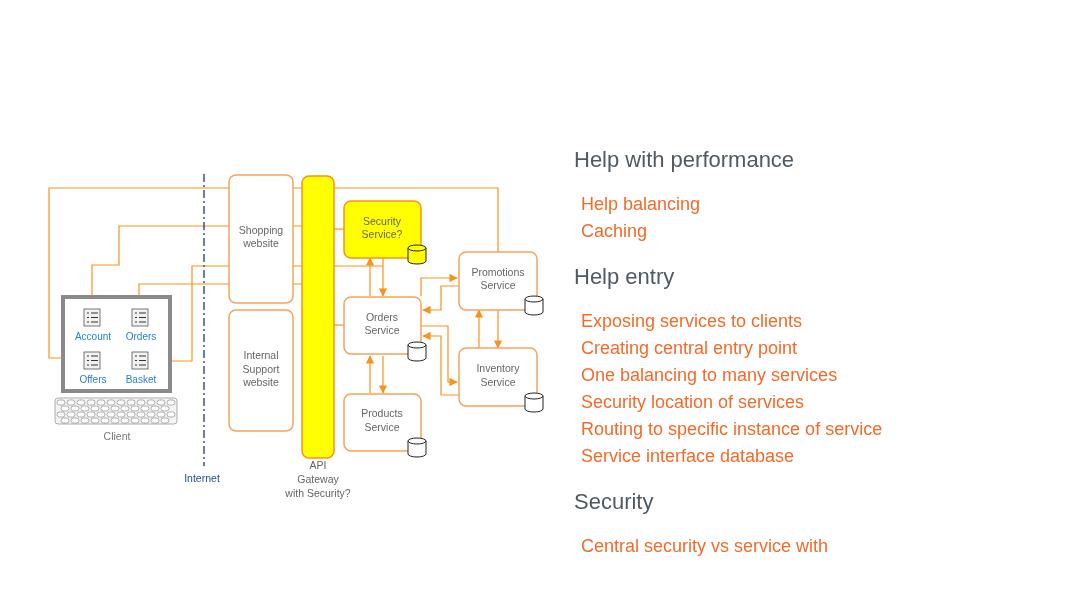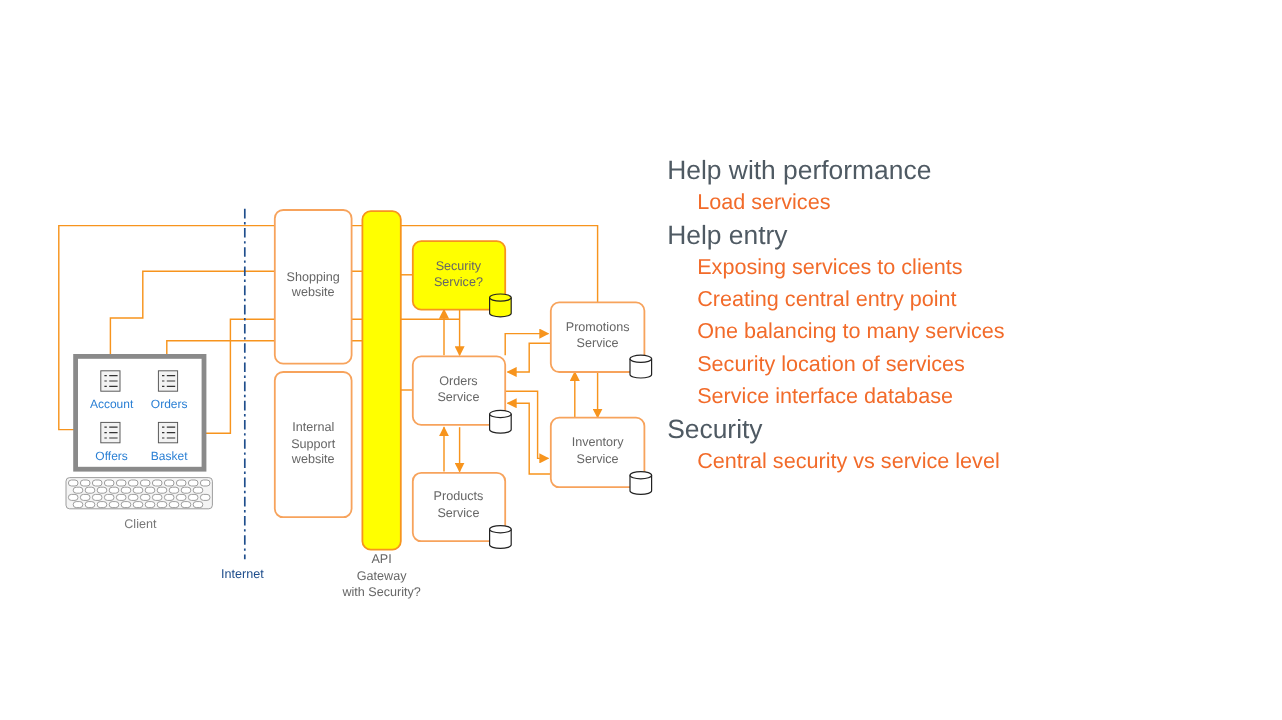--- a/index.html
+++ b/index.html
@@ -3,21 +3,21 @@
 <meta charset="utf-8">
 <style>
   html, body { margin:0; padding:0; background:#ffffff; }
   body { width:1068px; height:600px; position:relative; overflow:hidden; font-family:"Liberation Sans", sans-serif; }
   #diagram { position:absolute; left:0; top:0; width:560px; height:600px; }
   .lbl { font-family:"Liberation Sans", sans-serif; font-size:10.5px; fill:#666666; }
   .lbl-blue { font-family:"Liberation Sans", sans-serif; font-size:10px; fill:#2a7fd4; }
   .lbl-navy { font-family:"Liberation Sans", sans-serif; font-size:10.5px; fill:#1f4e8c; }
   .lbl-grey { font-family:"Liberation Sans", sans-serif; font-size:10.5px; fill:#777777; }
   #notes { position:absolute; left:556px; top:128px; width:500px; }
-  .heading { font-size:22px; color:#4f5a63; line-height:27px; margin:0; font-family:"Liberation Sans", sans-serif; }
+  .heading { font-size:22px; color:#4f5a63; line-height:27px; margin:18px; font-family:"Liberation Sans", sans-serif; }
   .item { font-size:18px; color:#f26b2a; line-height:27px; margin:0 0 0 25px; font-family:"Liberation Sans", sans-serif; }
   .group { margin-bottom:0; }
 </style>
 </head>
 <body>
 
 <svg id="diagram" viewBox="0 0 560 600" xmlns="http://www.w3.org/2000/svg">
   <defs>
     <marker id="arr" viewBox="0 0 10 10" refX="9" refY="5" markerWidth="7" markerHeight="7" orient="auto-start-reverse">
       <path d="M0,0 L10,5 L0,10 z" fill="#f7941d"></path>
@@ -205,27 +205,29 @@
     <g transform="translate(525,393)">
       <path d="M0,3 v13 a9,3 0 0 0 18,0 v-13" fill="#ffffff" stroke="#222" stroke-width="1"></path>
       <ellipse cx="9" cy="3" rx="9" ry="3" fill="#ffffff" stroke="#222" stroke-width="1"></ellipse>
     </g>
   </g>
 </svg>
 
 <div id="notes">
   <div class="group">
     <p class="heading">Help with performance</p>
-    <p class="item">Load services</p>
+    <p class="item">Help balancing</p>
+    <p class="item">Caching</p>
   </div>
   <div class="group">
     <p class="heading">Help entry</p>
     <p class="item">Exposing services to clients</p>
     <p class="item">Creating central entry point</p>
     <p class="item">One balancing to many services</p>
     <p class="item">Security location of services</p>
+    <p class="item">Routing to specific instance of service</p>
     <p class="item">Service interface database</p>
   </div>
   <div class="group">
     <p class="heading">Security</p>
-    <p class="item">Central security vs service level</p>
+    <p class="item">Central security vs service with</p>
   </div>
 </div>
 
 </body></html>

